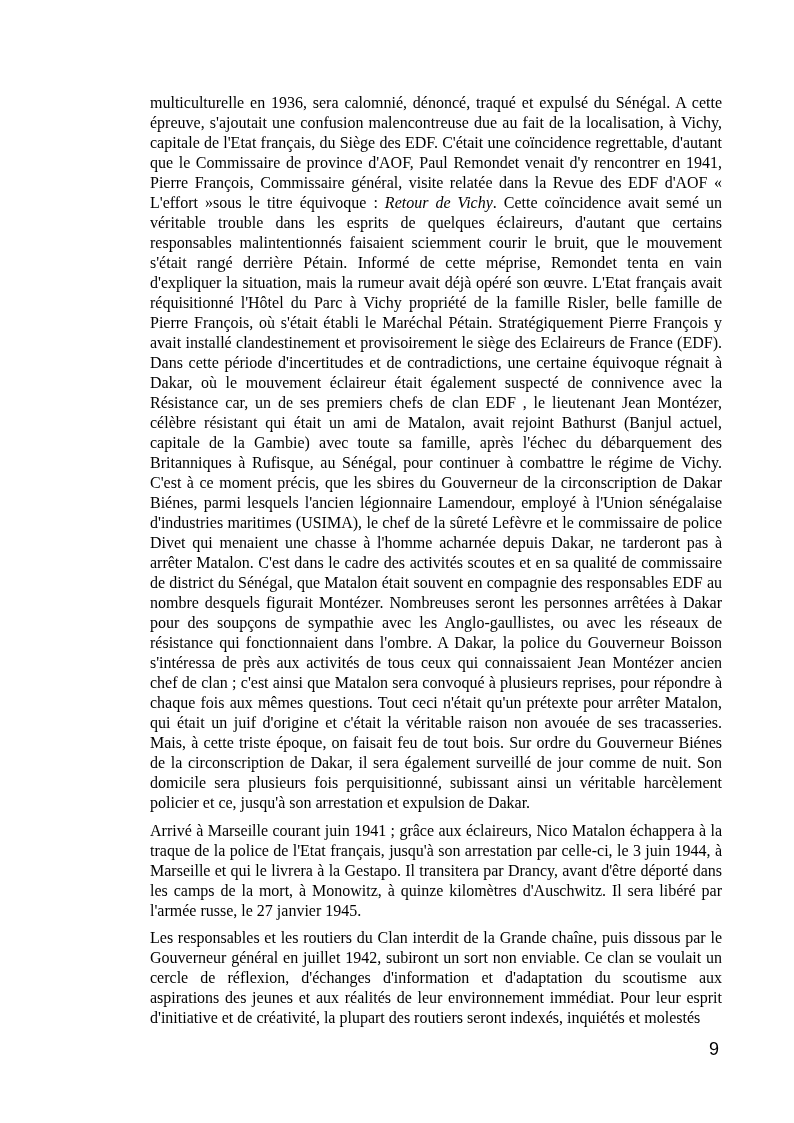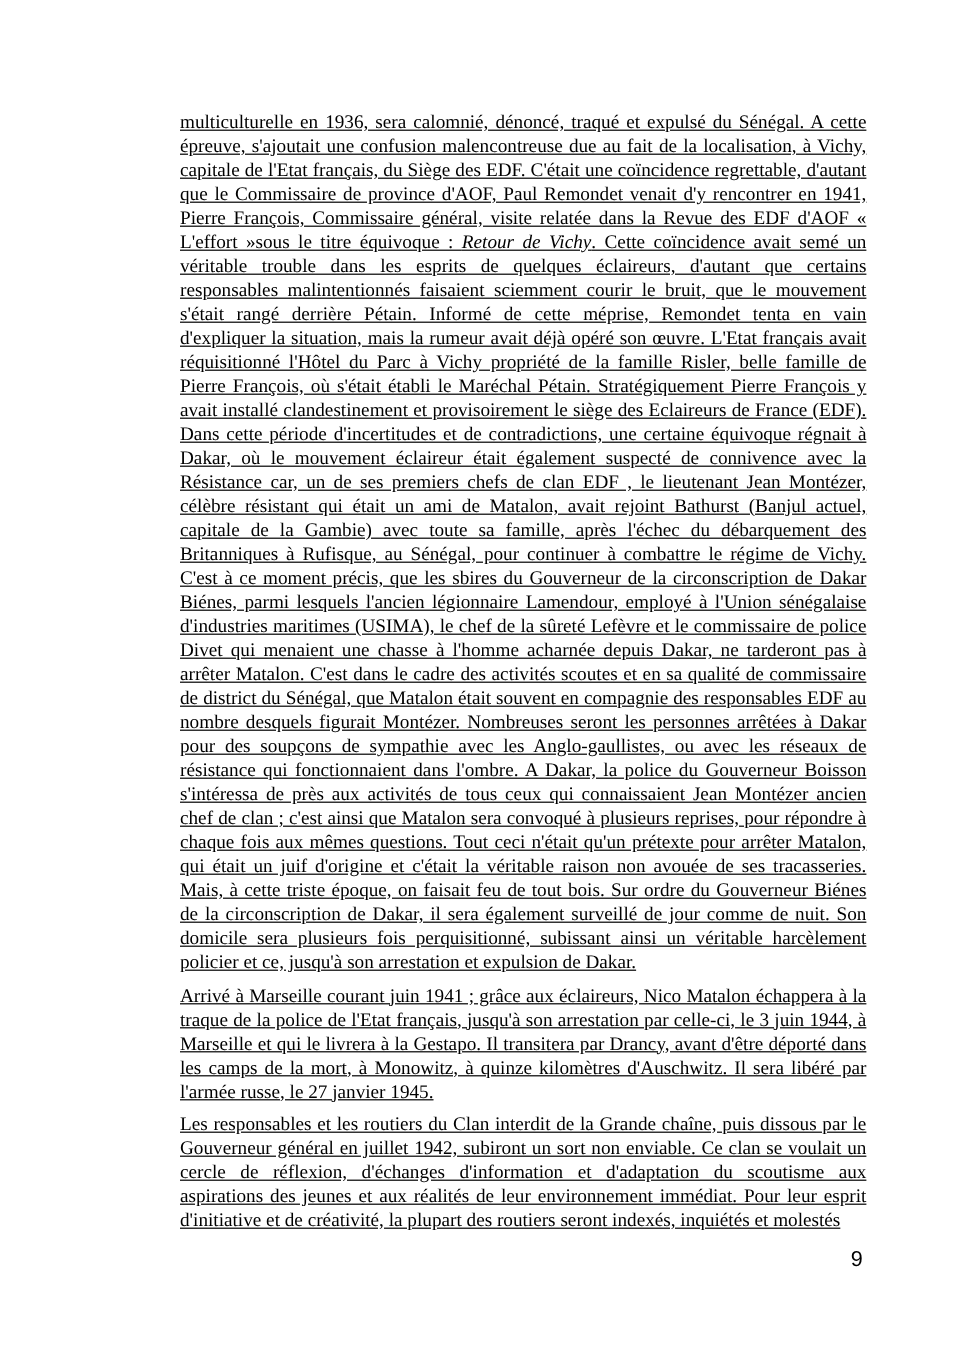--- a/index.html
+++ b/index.html
@@ -17,21 +17,20 @@
     color: #000000;
   }
   .doc-body {
     position: absolute;
     left: 150px;
     top: 93px;
     width: 572px;
     font-size: 16px;
     line-height: 20px;
     text-align: justify;
-    text-decoration: underline;
   }
   .para {
     margin: 0 0 7.5px 0;
     padding: 0;
   }
   .run-italic {
     font-style: italic;
   }
   .page-number {
     position: absolute;

